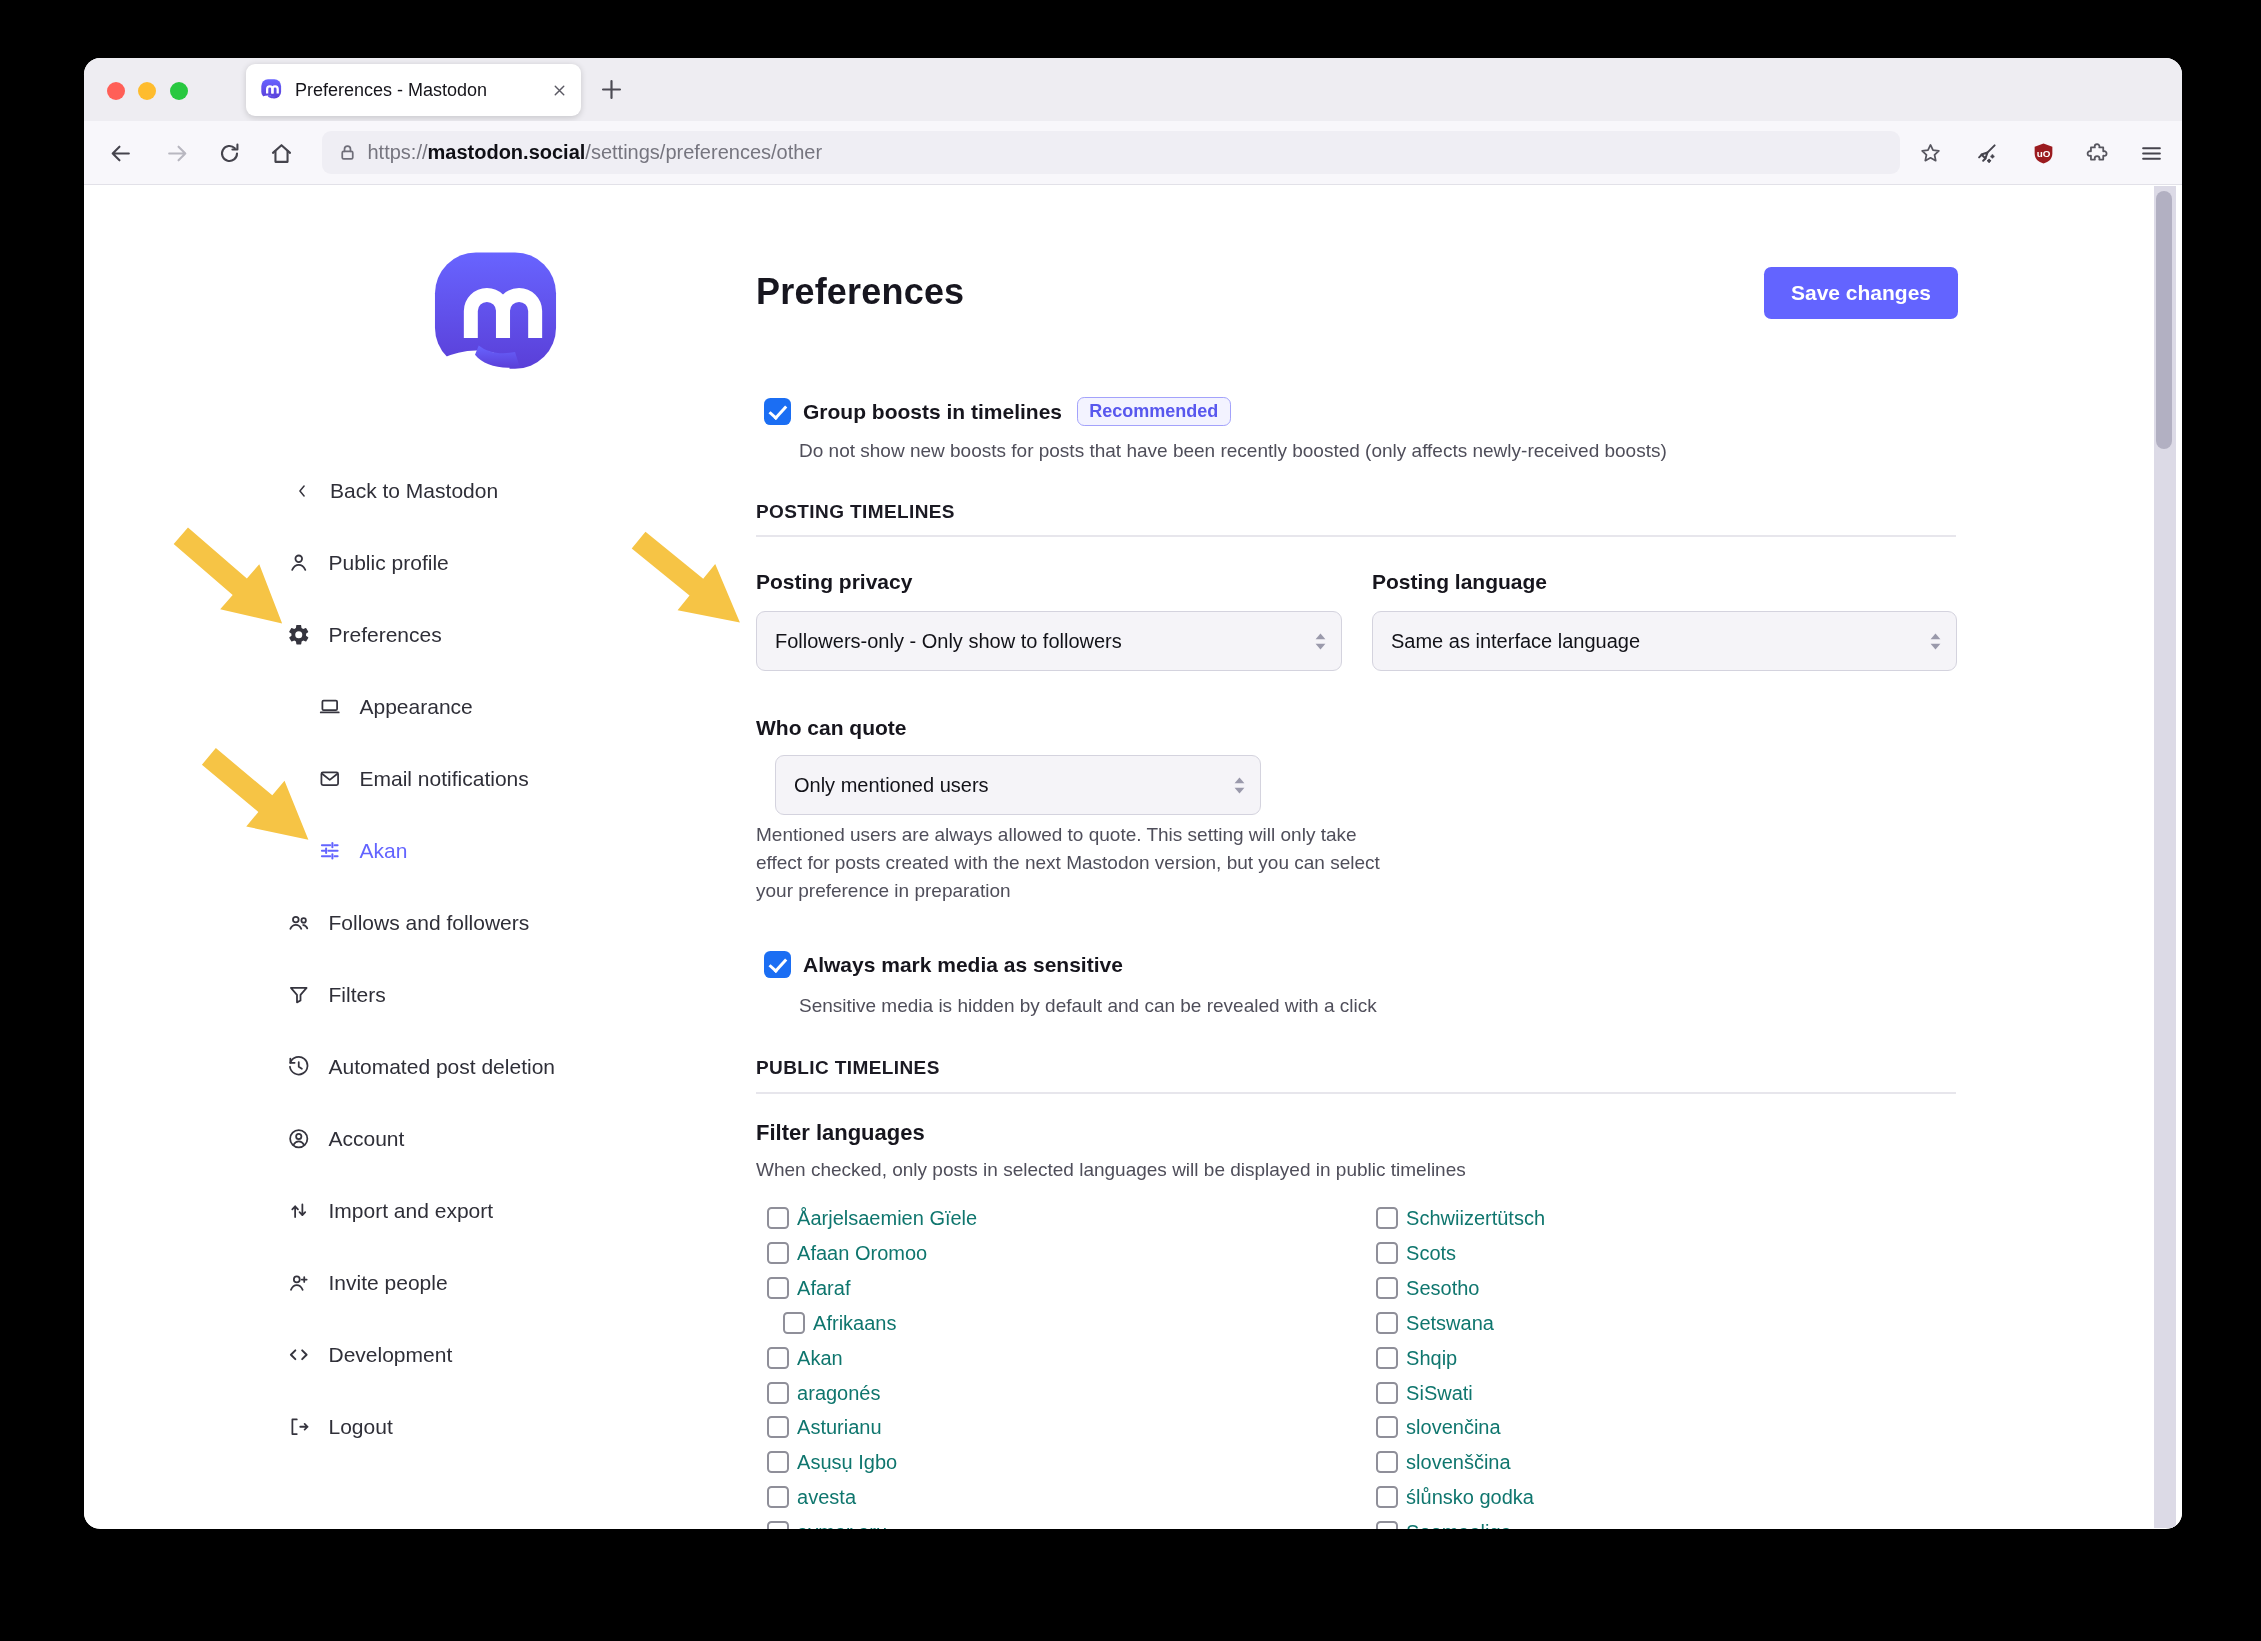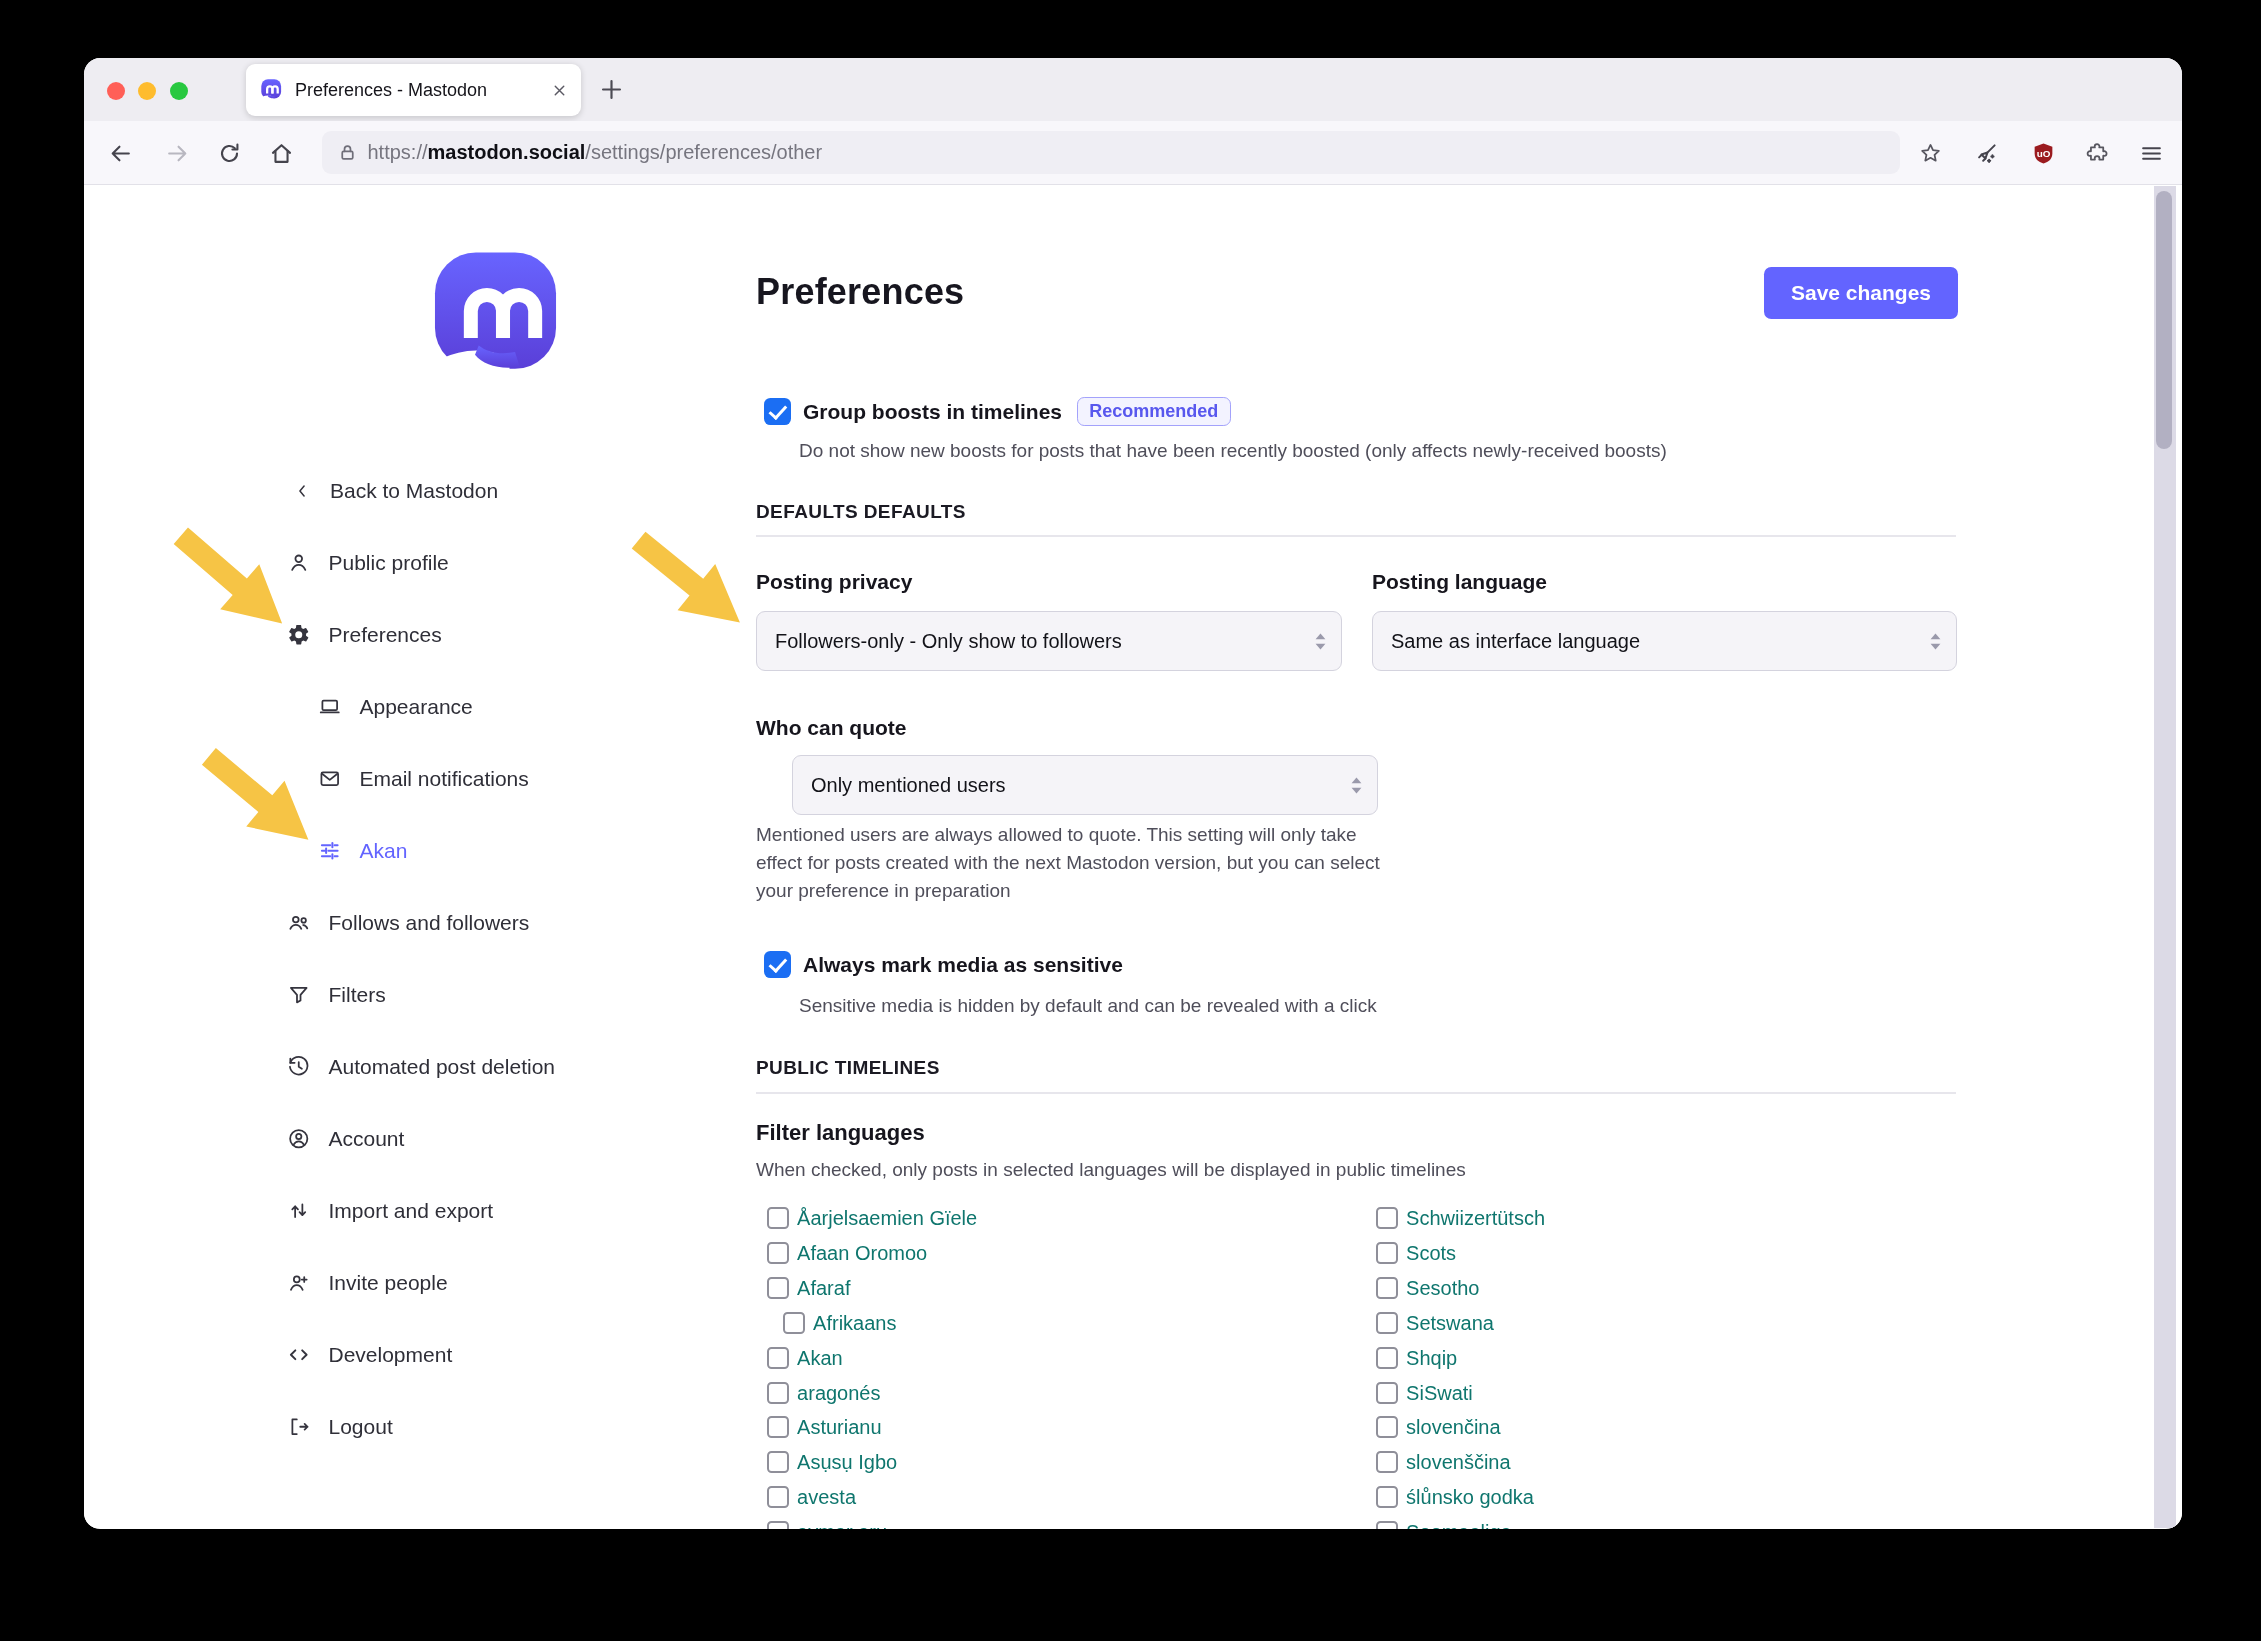--- a/index.html
+++ b/index.html
@@ -305,21 +305,21 @@
       <h1 class="title">Preferences</h1>
       <button class="btn-save">Save changes</button>
 
       <span class="cbox" style="left:680px;top:212px"></span>
       <div class="lblrow" style="left:719px;top:210px">
         <span class="blabel">Group boosts in timelines</span>
         <span class="badge">Recommended</span>
       </div>
       <div class="hint" style="left:715px;top:251px">Do not show new boosts for posts that have been recently boosted (only affects newly-received boosts)</div>
 
-      <div class="sec" style="left:672px;top:315px">DEFAULTS DEFAULTS</div>
+      <div class="sec" style="left:672px;top:315px">POSTING TIMELINES</div>
       <div class="hr" style="left:672px;top:349px"></div>
 
       <div class="flabel" style="left:672px;top:384px">Posting privacy</div>
       <div class="select" style="left:672px;top:425px;width:586px">
         <span>Followers-only - Only show to followers</span>
         <span class="ud"><svg width="17" height="25" viewBox="0 0 19 28">
               <path d="M9.5 5l5.5 6.5H4z" fill="#9a99ab"></path>
               <path d="M9.5 23L15 16.5H4z" fill="#9a99ab"></path>
             </svg></span>
       </div>
@@ -327,21 +327,21 @@
       <div class="flabel" style="left:1288px;top:384px">Posting language</div>
       <div class="select" style="left:1288px;top:425px;width:585px">
         <span>Same as interface language</span>
         <span class="ud"><svg width="17" height="25" viewBox="0 0 19 28">
               <path d="M9.5 5l5.5 6.5H4z" fill="#9a99ab"></path>
               <path d="M9.5 23L15 16.5H4z" fill="#9a99ab"></path>
             </svg></span>
       </div>
 
       <div class="flabel" style="left:672px;top:530px">Who can quote</div>
-      <div class="select" style="left:708px;top:569px;width:586px">
+      <div class="select" style="left:691px;top:569px;width:486px">
         <span>Only mentioned users</span>
         <span class="ud"><svg width="17" height="25" viewBox="0 0 19 28">
               <path d="M9.5 5l5.5 6.5H4z" fill="#9a99ab"></path>
               <path d="M9.5 23L15 16.5H4z" fill="#9a99ab"></path>
             </svg></span>
       </div>
       <div class="hint" style="left:672px;top:635px;width:644px">Mentioned users are always allowed to quote. This setting will only take effect for posts created with the next Mastodon version, but you can select your preference in preparation</div>
 
       <span class="cbox" style="left:680px;top:765px"></span>
       <div class="lblrow" style="left:719px;top:763px">

